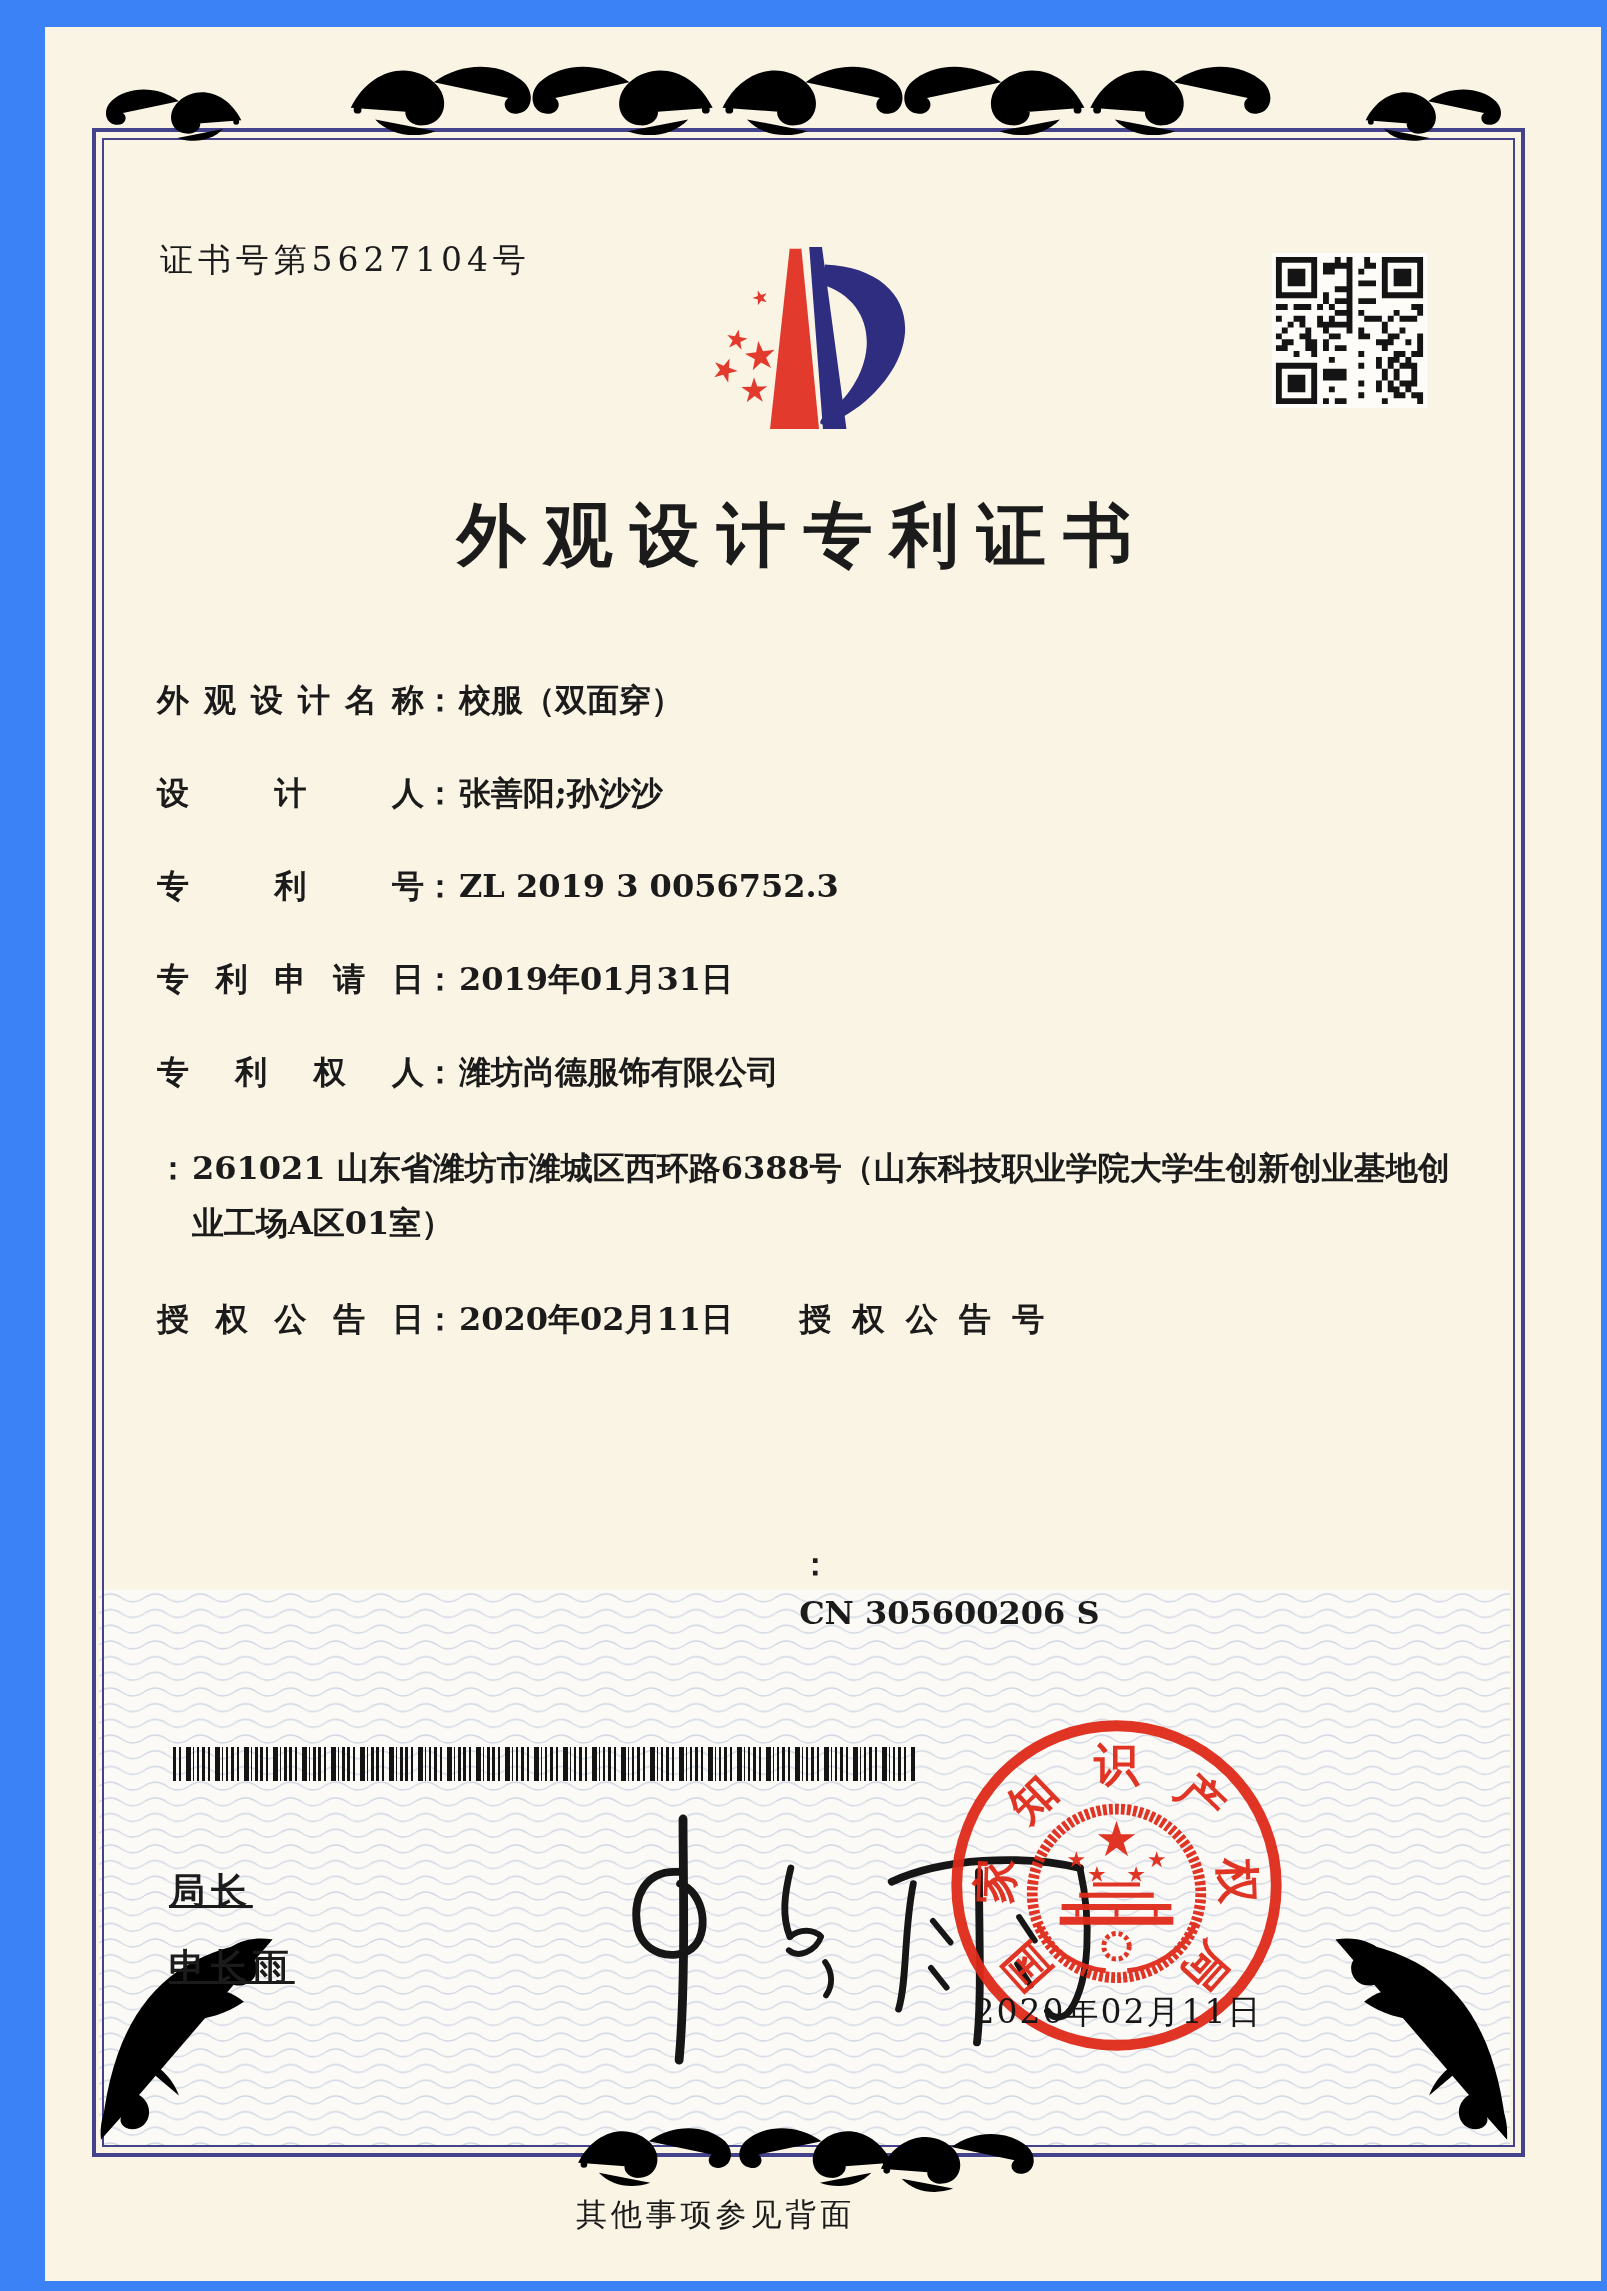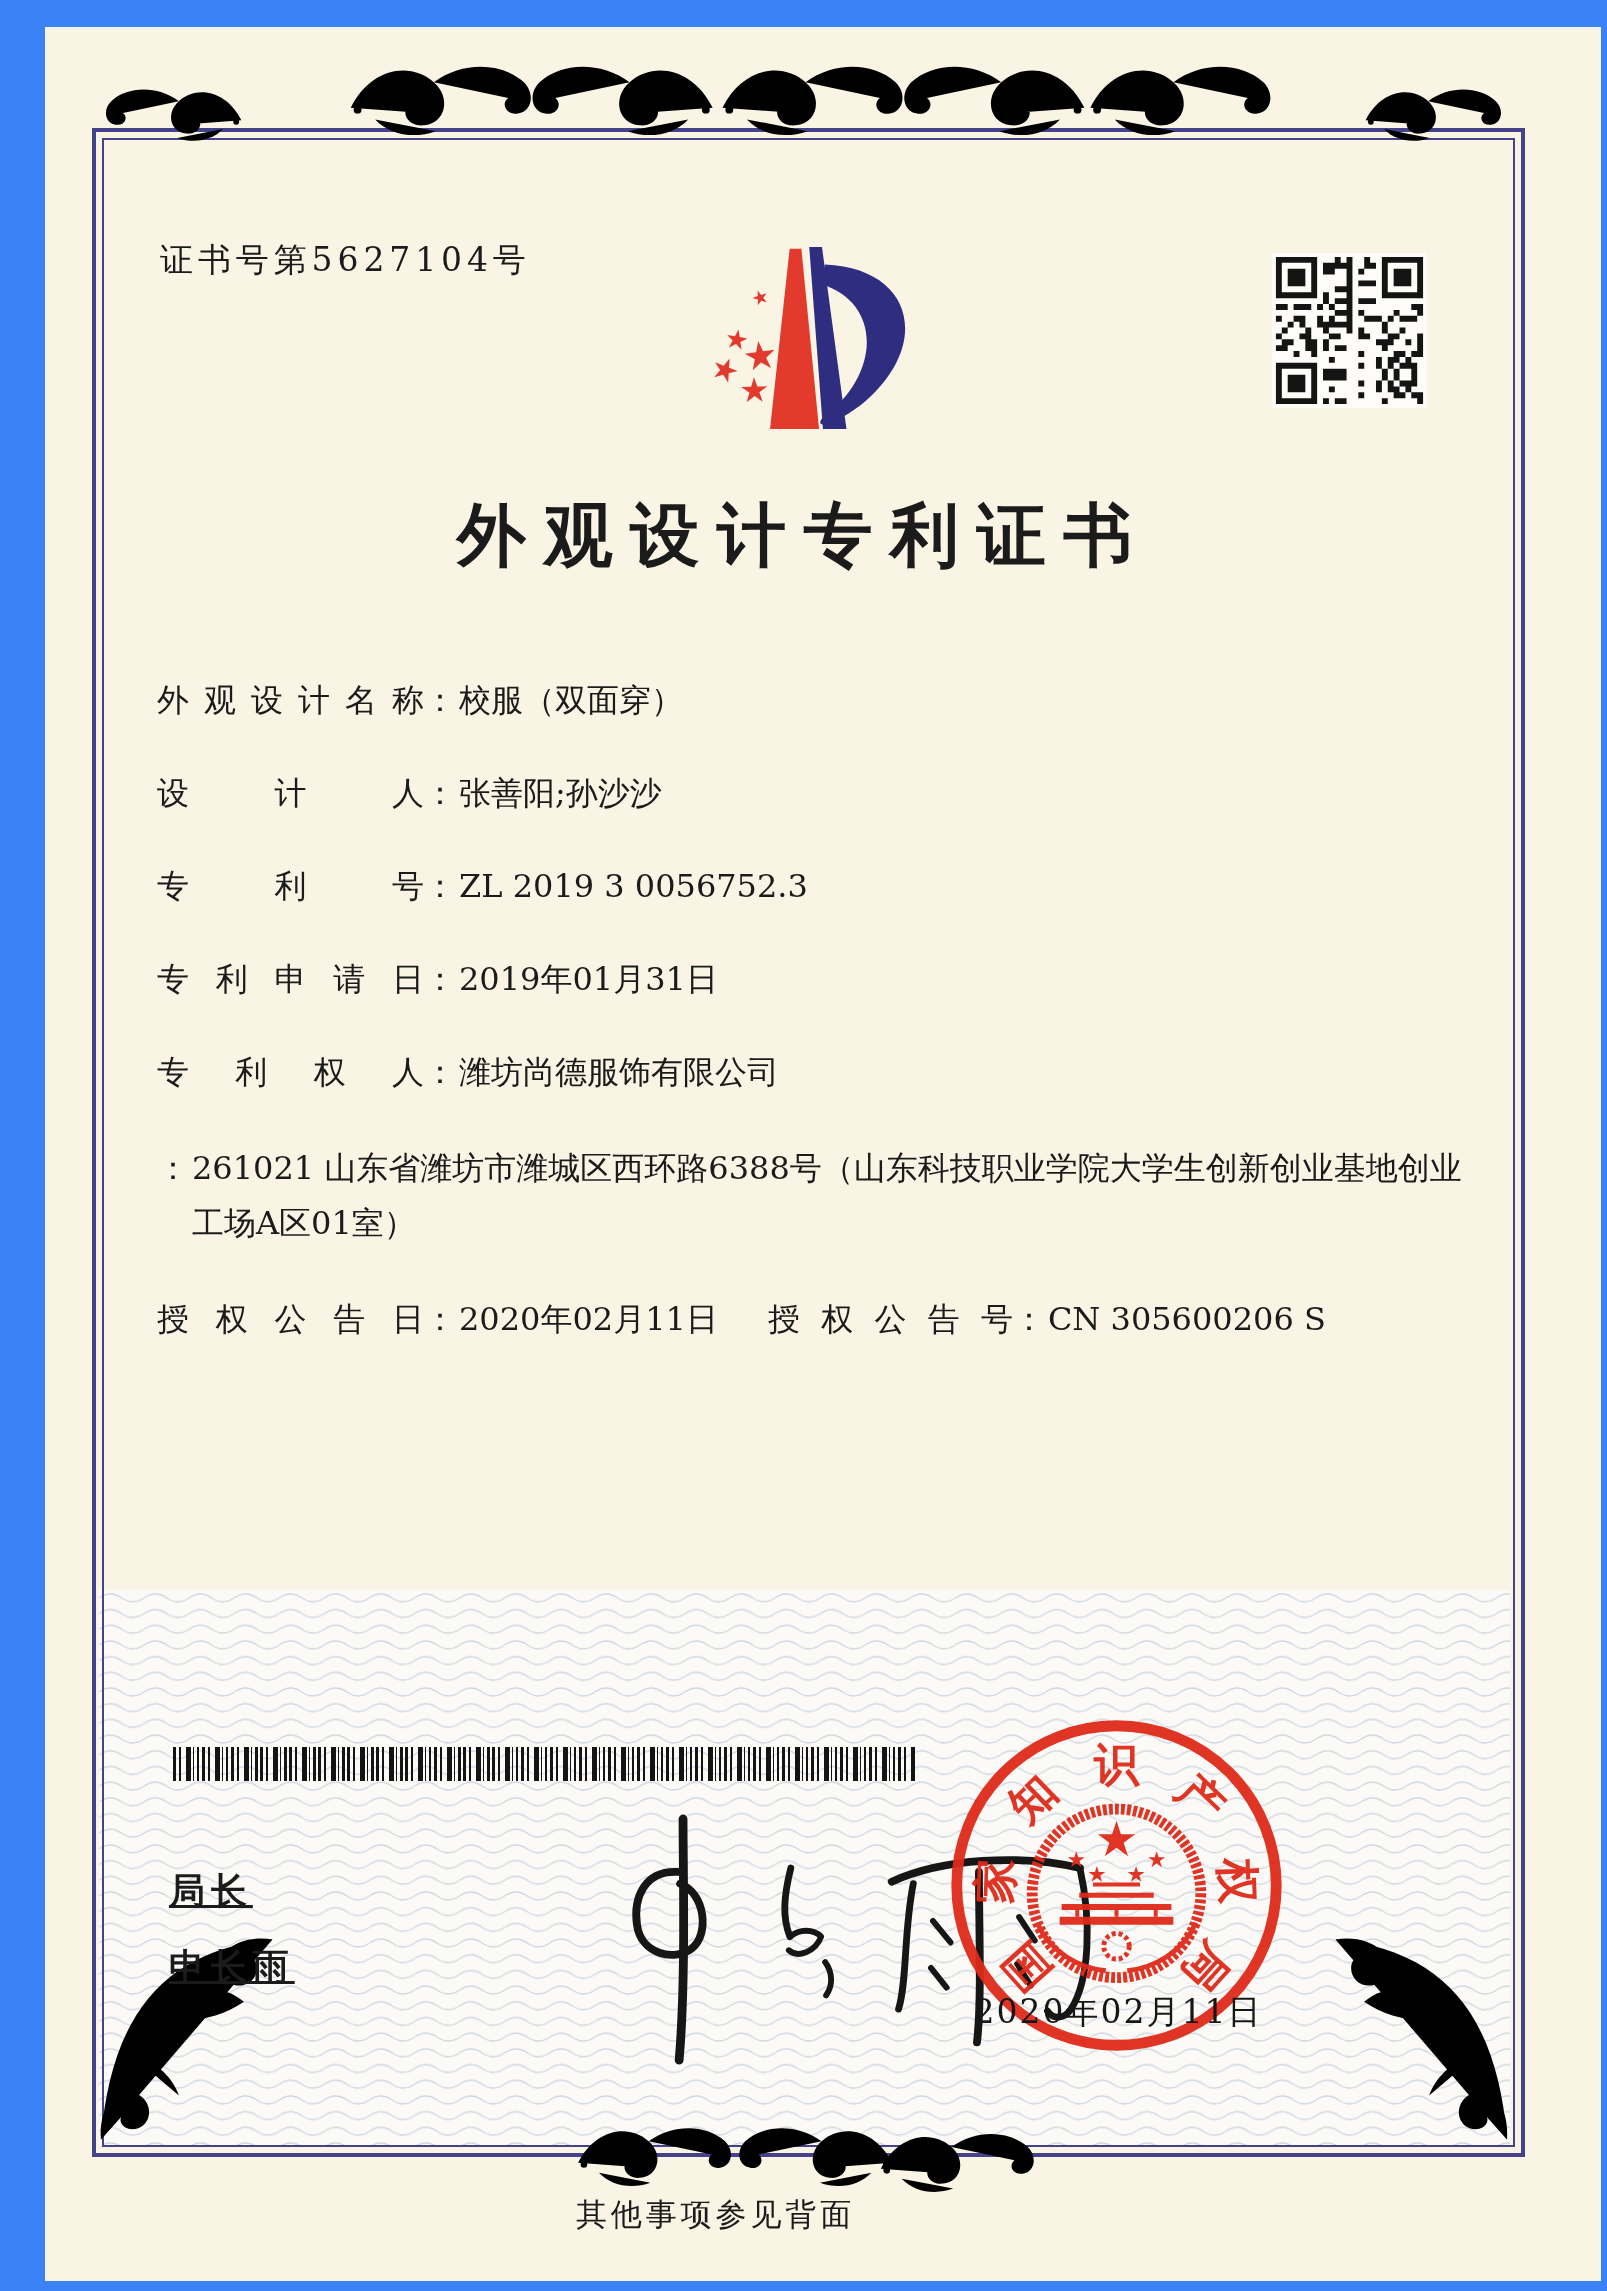--- a/index.html
+++ b/index.html
@@ -14,28 +14,28 @@
   
   .frame{position:absolute;left:92px;top:128px;width:1425px;height:2021px;border:4.9px solid var(--frame);z-index:2;}
   .frame-inner{position:absolute;inset:5.9px;border:2px solid var(--frame);}
   
   .cert-no{position:absolute;left:160px;top:238px;font-size:33px;letter-spacing:4.9px;z-index:3;}
   .logo{position:absolute;left:676px;top:241px;width:241px;height:194px;z-index:3;}
   .qr{position:absolute;left:1272px;top:253px;width:155px;height:155px;z-index:3;}
   .title{position:absolute;left:0;top:490px;width:1607px;text-align:center;font-size:69px;
          font-weight:700;letter-spacing:17.6px;z-index:3;}
   
-  .fields{position:absolute;left:157px;top:676px;width:1308px;font-size:32px;line-height:49px;z-index:3;}
+  .fields{position:absolute;left:157px;top:676px;width:1308px;font-size:32px;line-height:49px;z-index:3;font-weight:bold;}
   .field-row{display:flex;margin-bottom:44px;}
   .flabel{display:inline-block;width:267px;text-align-last:justify;text-align:justify;flex:0 0 267px;}
   .fcolon{display:inline-block;width:35px;flex:0 0 35px;}
   .fvalue{flex:1;}
   .field-row.addr{line-height:55px;}
   .grant-row{display:flex;margin-bottom:0;}
-  .grant-row .pair2{margin-left:50px;display:flex;}
+  .grant-row .pair2{margin-left:66px;display:flex;flex-direction:column;}
   .grant-row .pair2 .flabel{width:245px;flex:0 0 245px;}
   
   .bodytext{position:absolute;left:147px;top:1353px;width:1315px;font-size:32px;line-height:50px;
             text-align:justify;z-index:3;}
   .bodytext p{margin:0;text-indent:2em;}
   
   .waves{position:absolute;left:99px;top:1590px;width:1411px;height:555px;z-index:1;}
   
   .barcode{position:absolute;left:173px;top:1747px;width:742px;height:34px;z-index:4;
     background:repeating-linear-gradient(90deg,

